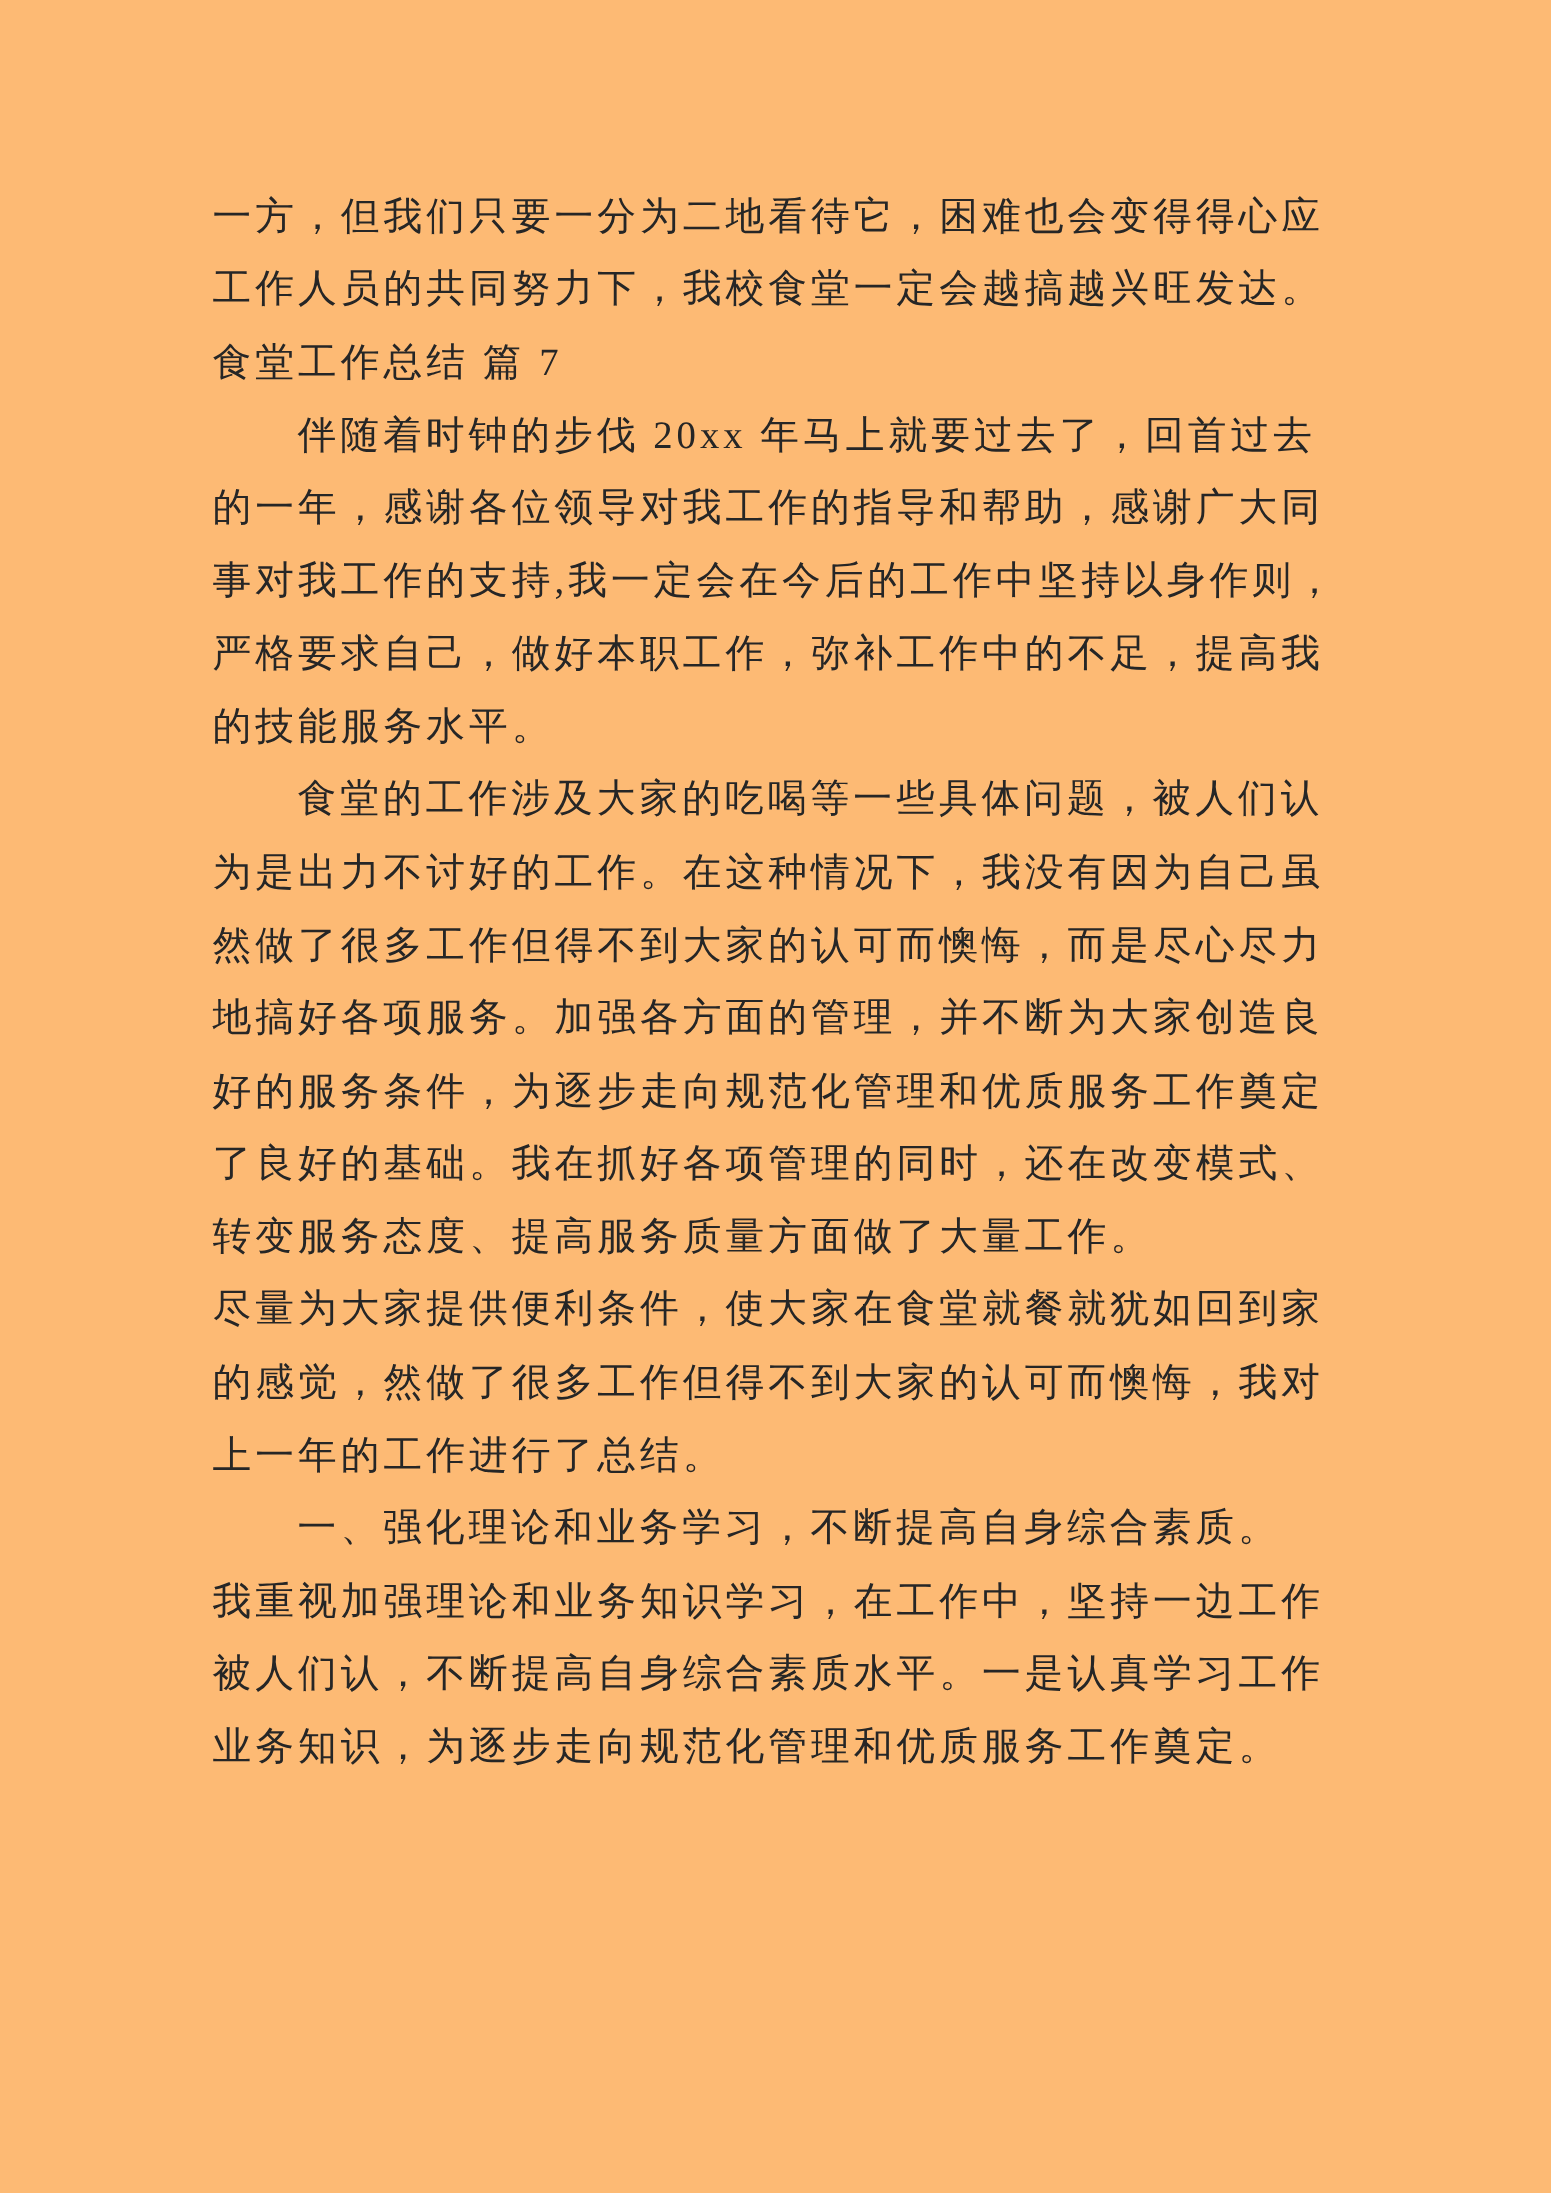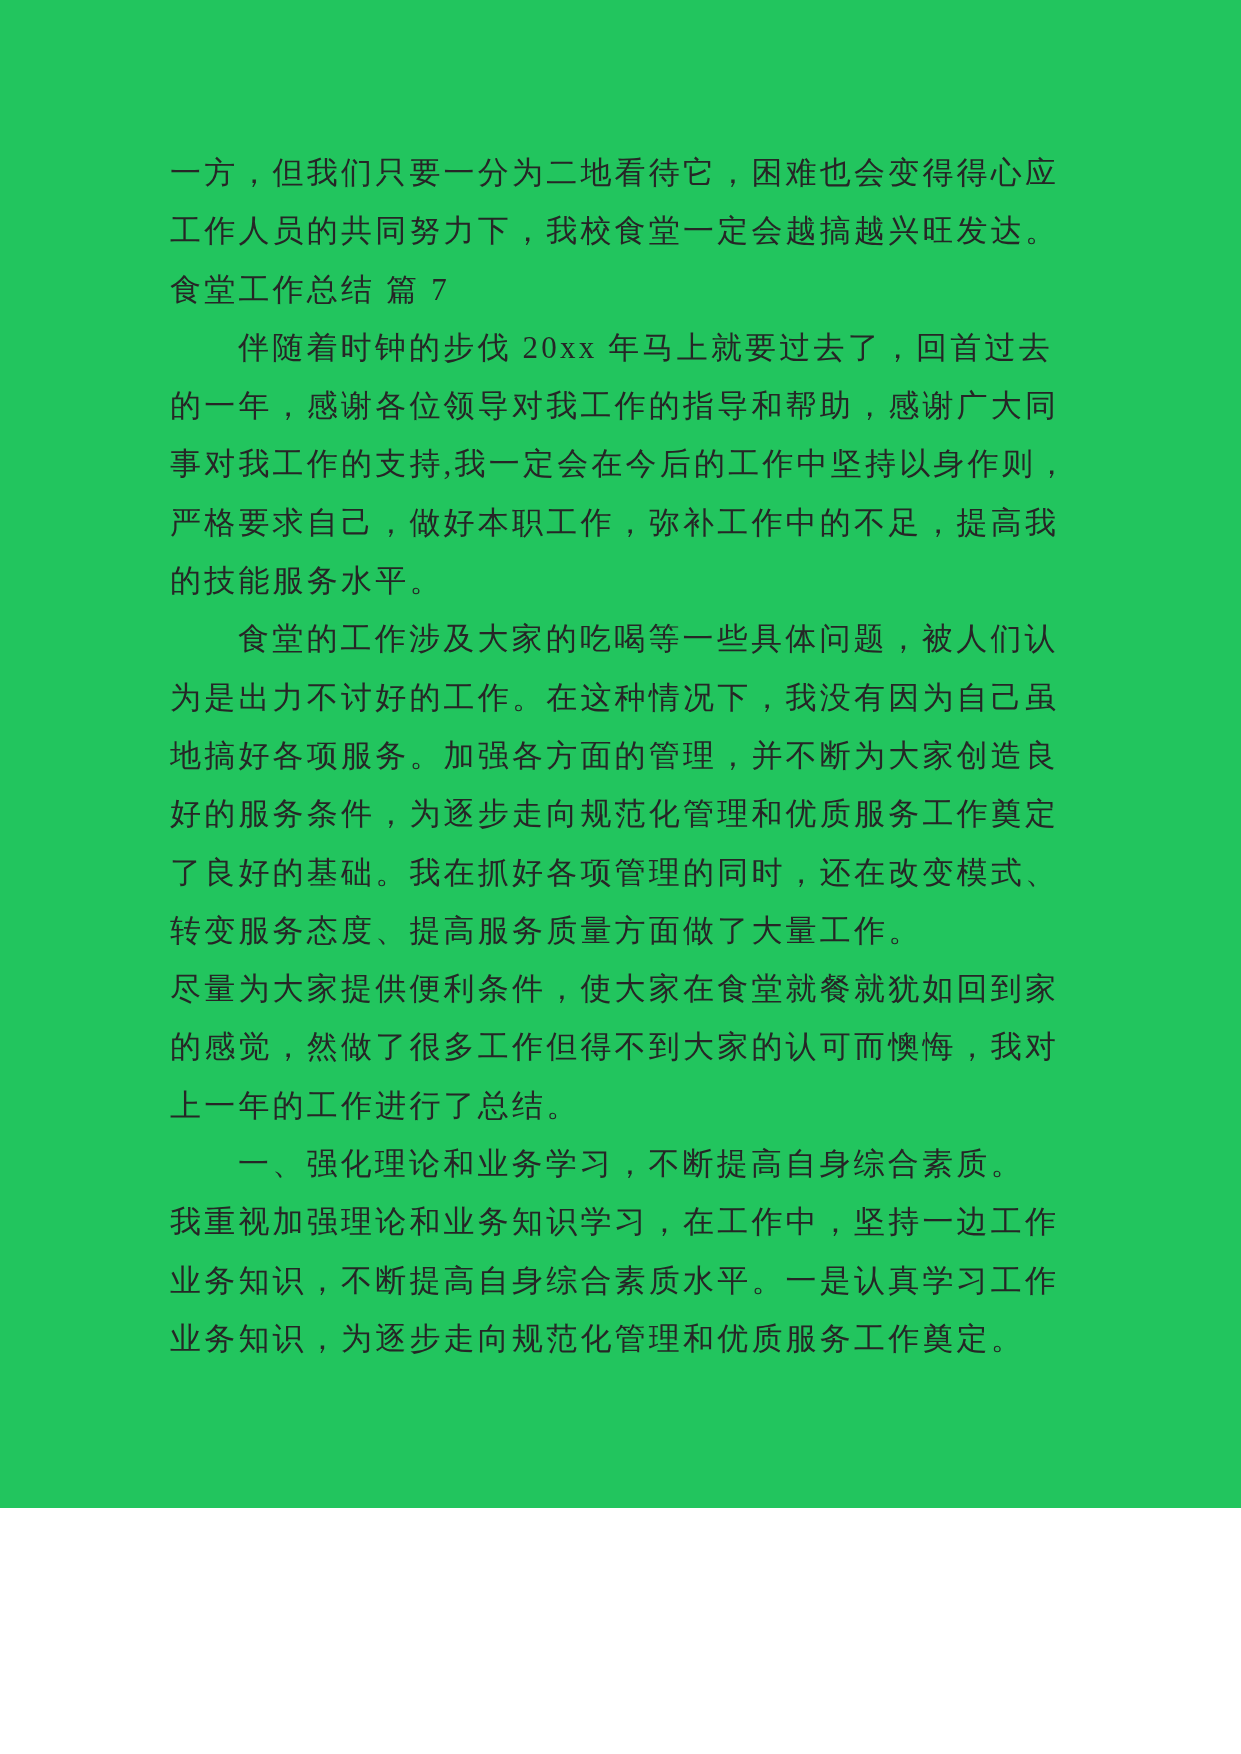--- a/index.html
+++ b/index.html
@@ -3,22 +3,22 @@
 <meta charset="utf-8">
 <style>
   html, body {
     margin: 0;
     padding: 0;
     background: #ffffff;
   }
   .page {
     position: relative;
     width: 1241px;
-    height: 1508px;
-    background: #22c55e;
+    height: 1754px;
+    background: #fdba74;
     overflow: hidden;
   }
   .text-block {
     position: absolute;
     left: 170px;
     top: 144px;
     width: 900px;
     font-family: "Liberation Serif", "DejaVu Serif", serif;
     font-size: 31px;
     font-weight: 400;
@@ -42,25 +42,26 @@
       <div class="line">一方，但我们只要一分为二地看待它，困难也会变得得心应</div>
       <div class="line">工作人员的共同努力下，我校食堂一定会越搞越兴旺发达。</div>
       <div class="line">食堂工作总结 篇 7</div>
       <div class="line indent">伴随着时钟的步伐 20xx 年马上就要过去了，回首过去</div>
       <div class="line">的一年，感谢各位领导对我工作的指导和帮助，感谢广大同</div>
       <div class="line">事对我工作的支持,我一定会在今后的工作中坚持以身作则，</div>
       <div class="line">严格要求自己，做好本职工作，弥补工作中的不足，提高我</div>
       <div class="line">的技能服务水平。</div>
       <div class="line indent">食堂的工作涉及大家的吃喝等一些具体问题，被人们认</div>
       <div class="line">为是出力不讨好的工作。在这种情况下，我没有因为自己虽</div>
+      <div class="line">然做了很多工作但得不到大家的认可而懊悔，而是尽心尽力</div>
       <div class="line">地搞好各项服务。加强各方面的管理，并不断为大家创造良</div>
       <div class="line">好的服务条件，为逐步走向规范化管理和优质服务工作奠定</div>
       <div class="line">了良好的基础。我在抓好各项管理的同时，还在改变模式、</div>
       <div class="line">转变服务态度、提高服务质量方面做了大量工作。</div>
       <div class="line">尽量为大家提供便利条件，使大家在食堂就餐就犹如回到家</div>
       <div class="line">的感觉，然做了很多工作但得不到大家的认可而懊悔，我对</div>
       <div class="line">上一年的工作进行了总结。</div>
       <div class="line indent">一、强化理论和业务学习，不断提高自身综合素质。</div>
       <div class="line">我重视加强理论和业务知识学习，在工作中，坚持一边工作</div>
-      <div class="line">业务知识，不断提高自身综合素质水平。一是认真学习工作</div>
+      <div class="line">被人们认，不断提高自身综合素质水平。一是认真学习工作</div>
       <div class="line">业务知识，为逐步走向规范化管理和优质服务工作奠定。</div>
     </div>
 </div>
 
 </body></html>

